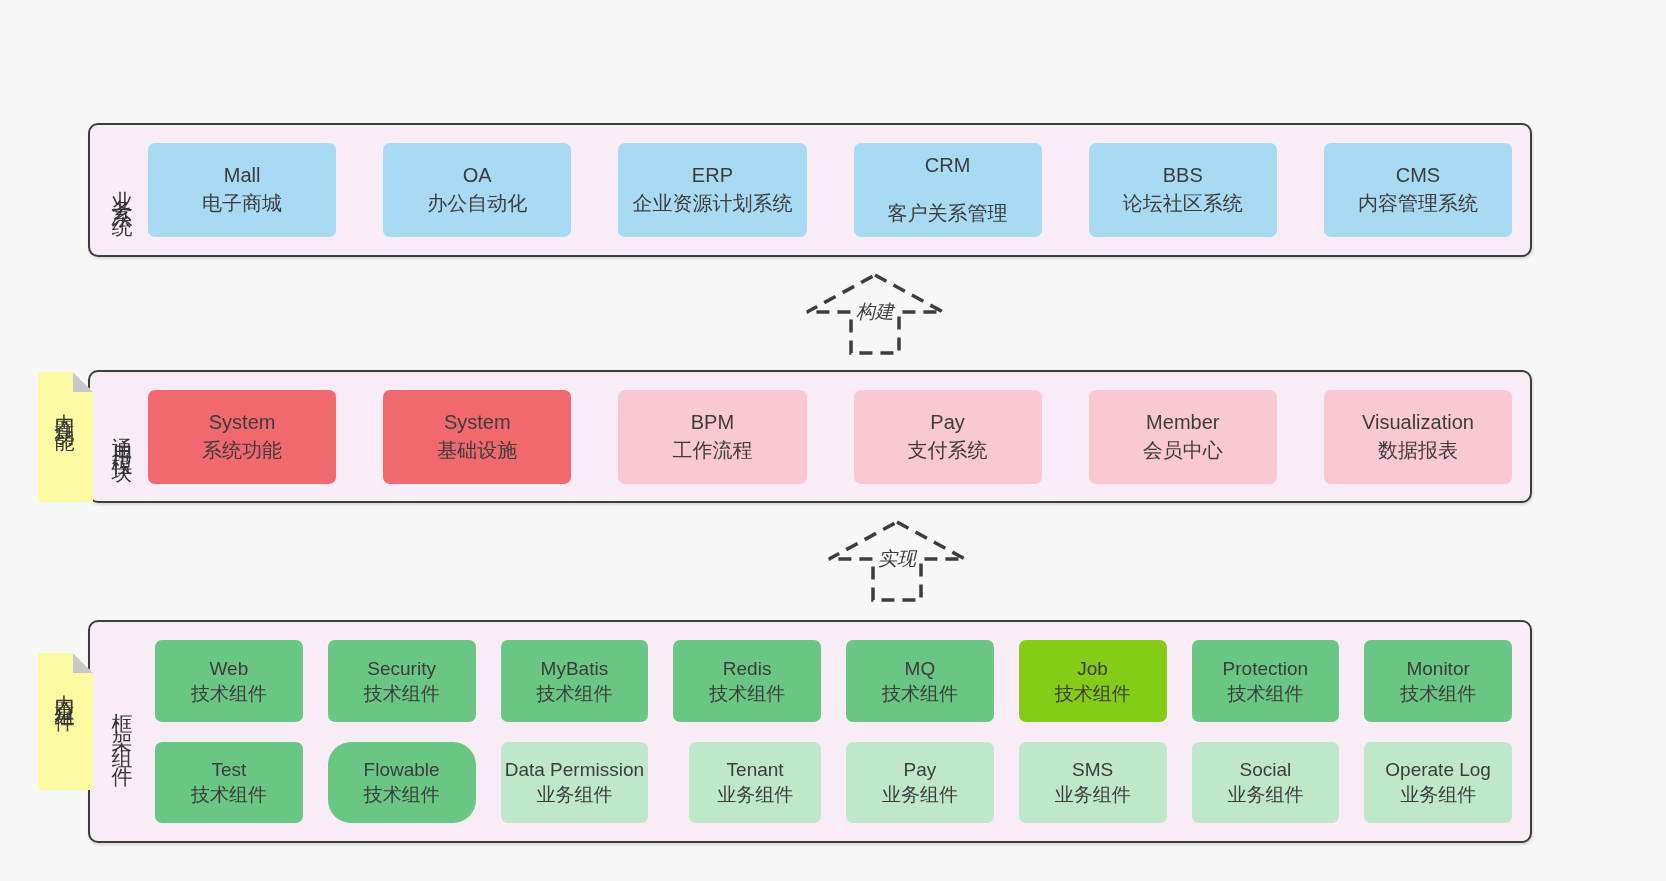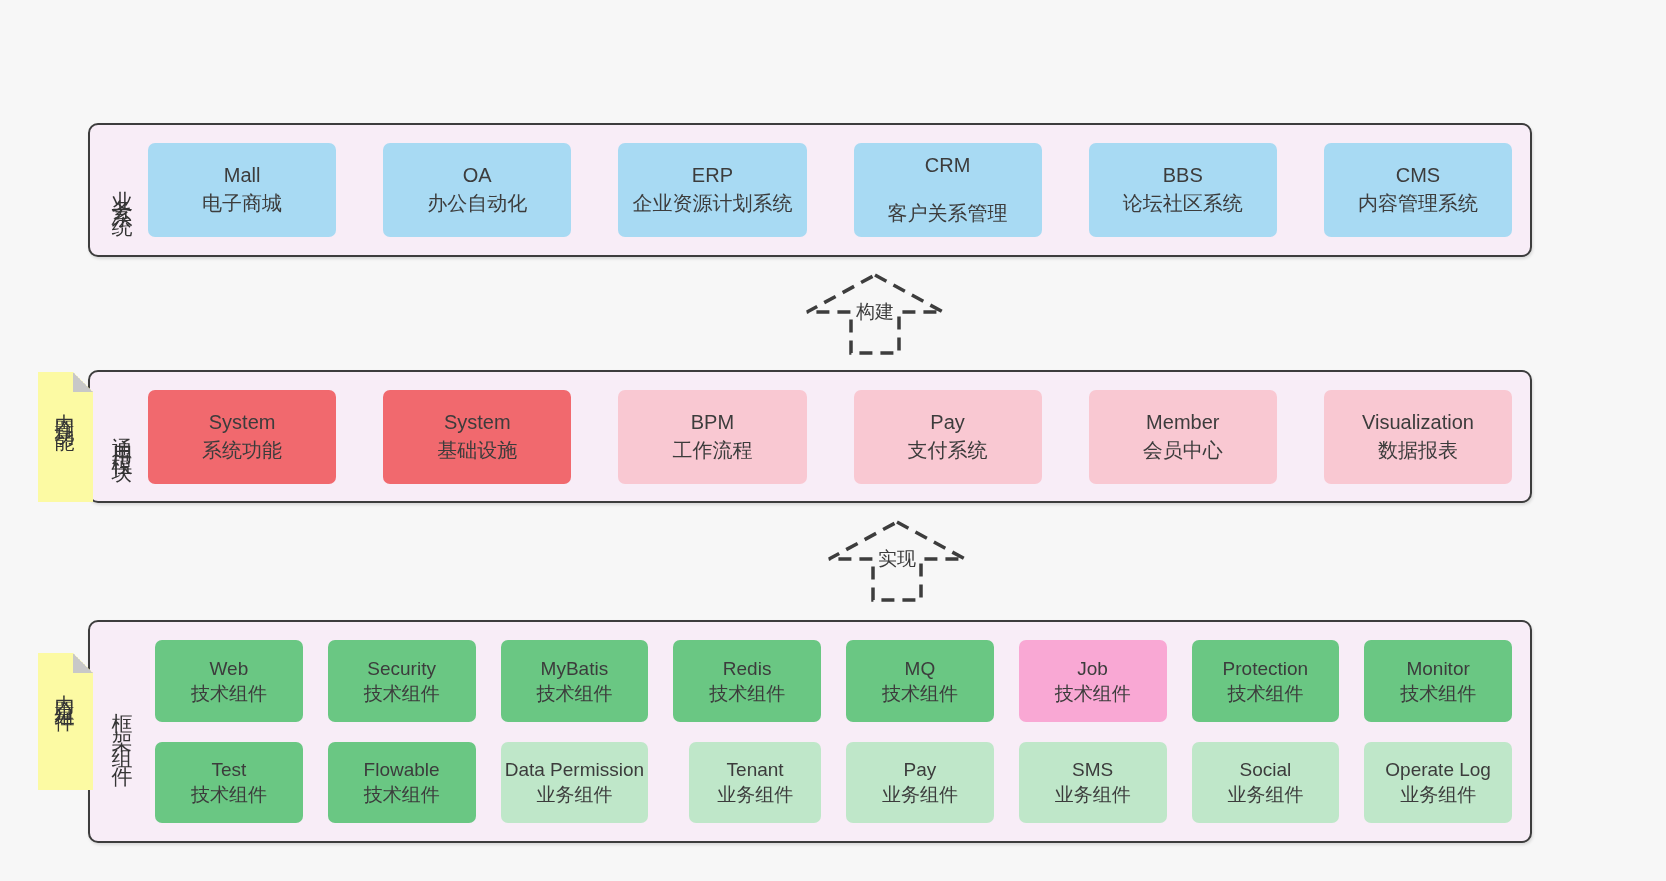--- a/index.html
+++ b/index.html
@@ -23,21 +23,21 @@
                   gap:20px 25px;margin-left:15px;align-items:stretch;}
   .box{flex:1;height:94px;border-radius:7px;display:flex;flex-direction:column;
        align-items:center;justify-content:center;text-align:center;color:#3c3c3c;
        font-size:20px;line-height:1.38;padding:2px 4px;box-sizing:border-box;}
   #layer-2 .box{height:auto;font-size:19px;line-height:1.32;}
 
   
   .arrow{position:absolute;width:140px;height:84px;}
   .arrow svg{position:absolute;inset:0;}
   .arrow-label{position:absolute;left:50%;top:40px;transform:translate(-50%,-50%);
-               background:#f7f7f7;padding:1px 3px;font-size:19px;color:#3c3c3c;white-space:nowrap;}
+               background:#f7f7f7;padding:1px 3px;font-size:19px;color:#3c3c3c;white-space:nowrap;font-style:italic;}
   #arrow-0{left:805px;top:272px;}
   #arrow-1{left:827px;top:519px;}
 
   
   .sticky{position:absolute;left:38px;width:55px;background:#fcfaa3;z-index:5;
           clip-path:polygon(0 0,calc(100% - 20px) 0,100% 20px,100% 100%,0 100%);
           box-shadow:1px 1px 3px rgba(0,0,0,.15);}
   .sticky::after{content:"";position:absolute;top:0;right:0;width:20px;height:20px;
           background:linear-gradient(to bottom left,rgba(0,0,0,0) 50%,#c8c8c8 50%);}
   #sticky-0{top:372px;height:130px;}
@@ -144,37 +144,37 @@
           <div>技术组件</div>
         </div>
         <div class="box" style="background: rgb(106, 199, 131);">
           <div>Redis</div>
           <div>技术组件</div>
         </div>
         <div class="box" style="background: rgb(106, 199, 131);">
           <div>MQ</div>
           <div>技术组件</div>
         </div>
-        <div class="box" style="background: #f9a8d4;">
+        <div class="box" style="background: #84cc16;">
           <div>Job</div>
           <div>技术组件</div>
         </div>
         <div class="box" style="background: rgb(106, 199, 131);">
           <div>Protection</div>
           <div>技术组件</div>
         </div>
         <div class="box" style="background: rgb(106, 199, 131);">
           <div>Monitor</div>
           <div>技术组件</div>
         </div>
         <div class="box" style="background: rgb(106, 199, 131);">
           <div>Test</div>
           <div>技术组件</div>
         </div>
-        <div class="box" style="background: rgb(106, 199, 131);">
+        <div class="box" style="background: rgb(106, 199, 131); border-radius: 23px;">
           <div>Flowable</div>
           <div>技术组件</div>
         </div>
         <div class="box" style="background: rgb(191, 231, 201);">
           <div>Data Permission</div>
           <div>业务组件</div>
         </div>
         <div class="box" style="background: rgb(191, 231, 201); margin-left: 16px;">
           <div>Tenant</div>
           <div>业务组件</div>

